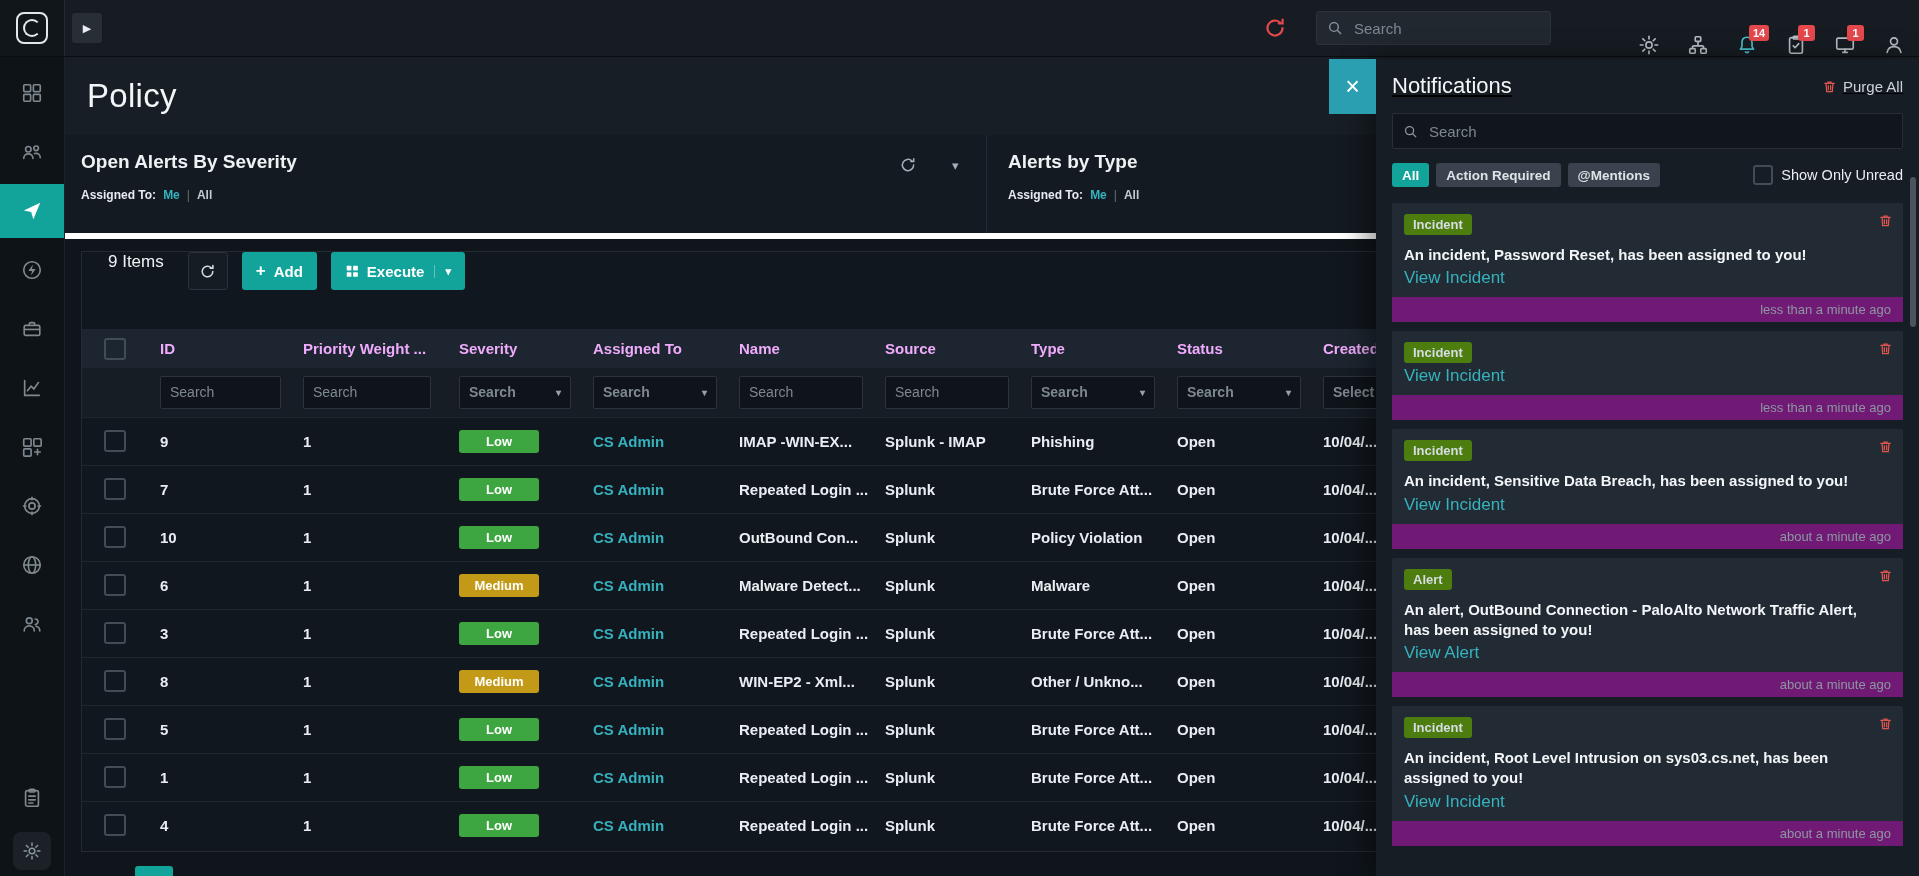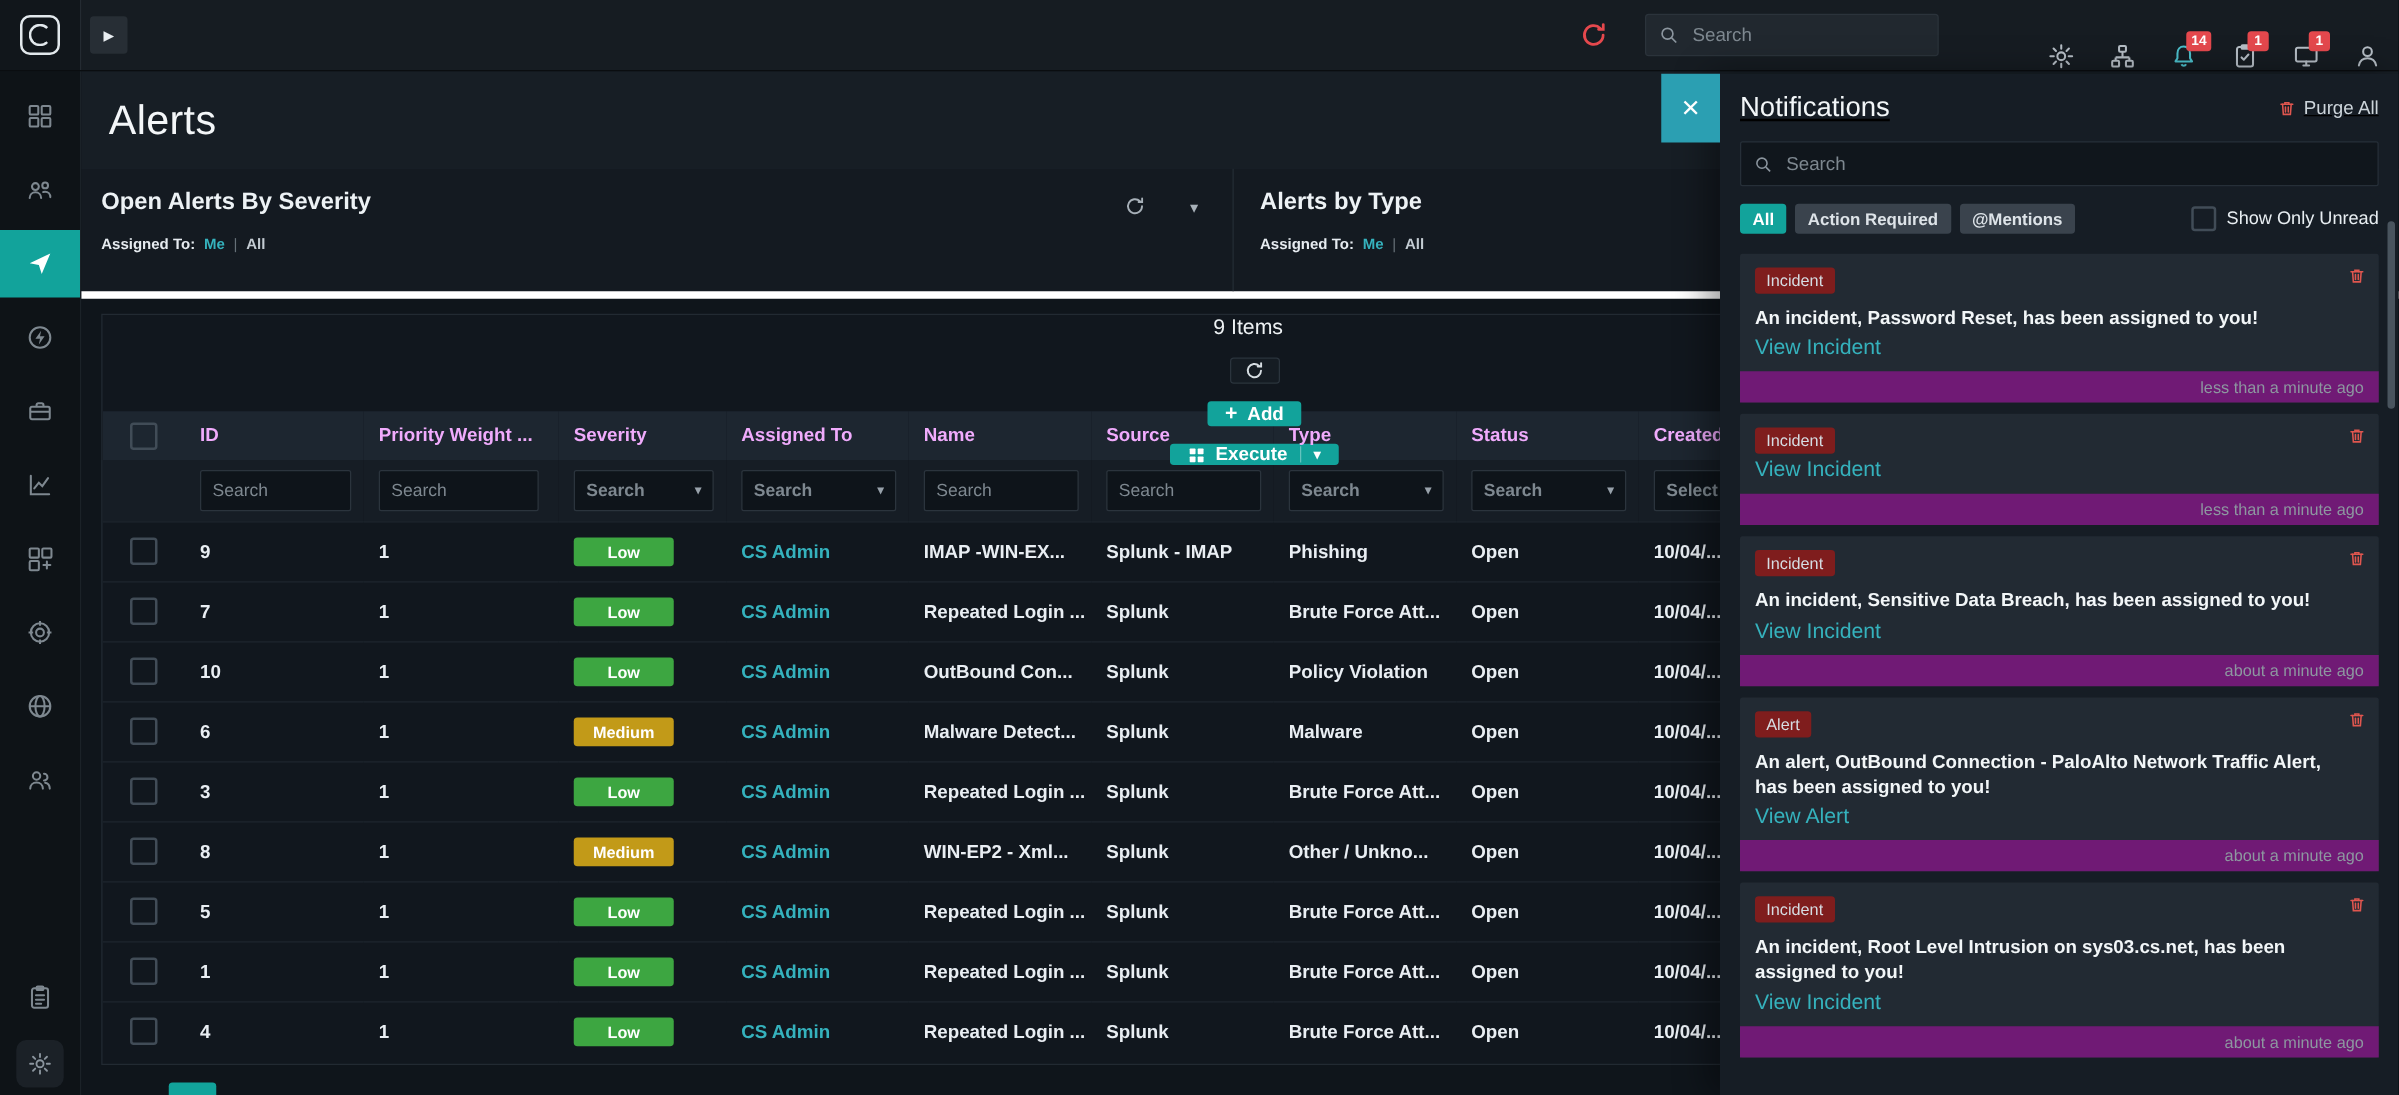--- a/index.html
+++ b/index.html
@@ -38,21 +38,21 @@
   .wtitle{font-size:19px;font-weight:600;color:#edf2f5;}
   .assigned{margin-top:15px;font-size:12px;color:#e6ebf0;font-weight:700;}
   .assigned .me{color:#35b2bd;margin-left:7px;cursor:pointer;}
   .assigned .sep{color:#667078;margin:0 7px;font-weight:400;}
   .assigned .all{color:#c3cbd2;cursor:pointer;}
   .wctrl{position:absolute;top:21px;color:#a7b0b8;cursor:pointer;}
   .wctrl.caret{font-size:13px;}
 
   
   .table-card{position:absolute;left:81px;top:251px;width:1819px;height:601px;background:#11171e;border:1px solid #222a32;box-sizing:border-box;z-index:1;overflow:hidden;}
-  .t-toolbar{height:77px;display:flex;align-items:center;padding-left:26px;gap:14px;flex-direction:column;}
+  .t-toolbar{height:77px;display:flex;align-items:flex-start;padding-left:26px;gap:14px;}
   .t-count{font-size:17px;color:#eef2f4;margin-right:10px;}
   .btn-refresh{width:40px;height:38px;border:1px solid #2b343d;border-radius:3px;background:#151c23;color:#d6dde2;display:flex;align-items:center;justify-content:center;cursor:pointer;}
   .btn-teal{height:38px;background:#12a39b;border:none;border-radius:3px;color:#fff;font-size:15px;font-weight:600;display:flex;align-items:center;padding:0 14px;gap:8px;cursor:pointer;font-family:inherit;}
   .btn-caret{font-size:11px;padding-left:10px;margin-left:2px;border-left:1px solid rgba(255,255,255,.35);}
   table{width:100%;border-collapse:collapse;table-layout:fixed;}
   thead tr{background:#1d2630;height:39px;}
   th{font-size:15px;font-weight:700;color:#f0abfc;text-align:left;padding:0 0 0 12px;white-space:nowrap;overflow:hidden;cursor:pointer;}
   .filter-row{background:#161d25;height:49px;}
   .filter-row td{padding:0 10px 0 12px;}
   .f-in{width:100%;max-width:128px;height:33px;background:#0e141a;border:1px solid #2b343d;border-radius:2px;color:#cfd6dc;font-size:14px;padding:0 9px;box-sizing:border-box;font-family:inherit;outline:none;}
@@ -78,21 +78,21 @@
   .n-search{margin-top:14px;height:36px;background:#10161c;border:1px solid #262f38;border-radius:2px;display:flex;align-items:center;gap:9px;padding:0 10px;box-sizing:border-box;color:#8b959e;}
   .n-search input{flex:1;background:transparent;border:none;outline:none;color:#cfd6dc;font-size:15px;font-family:inherit;}
   .n-search input::placeholder{color:#7e8890;}
   .n-filters{margin-top:14px;display:flex;align-items:center;gap:7px;}
   .chip{height:24px;display:flex;align-items:center;padding:0 10px;border-radius:3px;font-size:13.5px;background:#3a434d;color:#dde3e8;font-weight:600;cursor:pointer;}
   .chip.active{background:#12a39b;color:#fff;}
   .unread{margin-left:auto;display:flex;align-items:center;gap:8px;color:#e8eef2;font-size:14.5px;}
   .cb-sm{display:inline-block;width:16px;height:16px;border:2px solid #414c57;border-radius:3px;cursor:pointer;}
   .n-list{margin-top:16px;display:flex;flex-direction:column;gap:9px;}
   .n-card{background:#222a33;border-radius:2px;position:relative;padding:11px 12px 0 12px;}
-  .n-kind{display:inline-block;background:#7f1d1d;color:#d6dde3;font-size:13px;font-weight:400;padding:3px 9px;border-radius:3px;}
+  .n-kind{display:inline-block;background:#4d7c0f;color:#d6dde3;font-size:13px;font-weight:700;padding:3px 9px;border-radius:3px;}
   .n-trash{position:absolute;top:10px;right:10px;color:#e0564f;cursor:pointer;}
   .n-msg{margin-top:10px;font-size:15px;font-weight:700;color:#f2f6f8;line-height:1.35;padding-right:16px;}
   .n-link{margin-top:3px;padding-bottom:9px;}
   .n-link span{font-size:17px;color:#35b2bd;cursor:pointer;}
   .n-time{background:#701a75;margin:0 -12px;padding:5px 12px;text-align:right;font-size:13px;color:#8d97a0;}
   .n-scroll{position:absolute;right:3px;top:118px;width:6px;height:150px;background:#49545e;border-radius:3px;cursor:pointer;}
 </style>
 </head>
 <body>
 
@@ -253,21 +253,21 @@
       <div class="gear-tile">
         <svg width="20" height="20" viewBox="0 0 24 24" fill="none" stroke="currentColor" stroke-width="1.8" stroke-linecap="round">
             <circle cx="12" cy="12" r="3.4"></circle>
             <path d="M12 2.5v3M12 18.5v3M2.5 12h3M18.5 12h3M5.3 5.3l2.1 2.1M16.6 16.6l2.1 2.1M18.7 5.3l-2.1 2.1M7.4 16.6l-2.1 2.1"></path>
           </svg>
       </div>
     </div>
   </div>
 
   <div class="main-header">
-    <span class="page-title">Alerts</span>
+    <span class="page-title">Policy</span>
   </div>
 
   <div class="widgets">
     <div class="wpanel-left">
       <div class="wtitle">Open Alerts By Severity</div>
       <div class="assigned">
         <span>Assigned To:</span><span class="me">Me</span><span class="sep">|</span><span class="all">All</span>
       </div>
       <span class="wctrl" style="left:835px">
         <svg width="18" height="18" viewBox="0 0 24 24" fill="none" stroke="currentColor" stroke-width="2" stroke-linecap="round">

